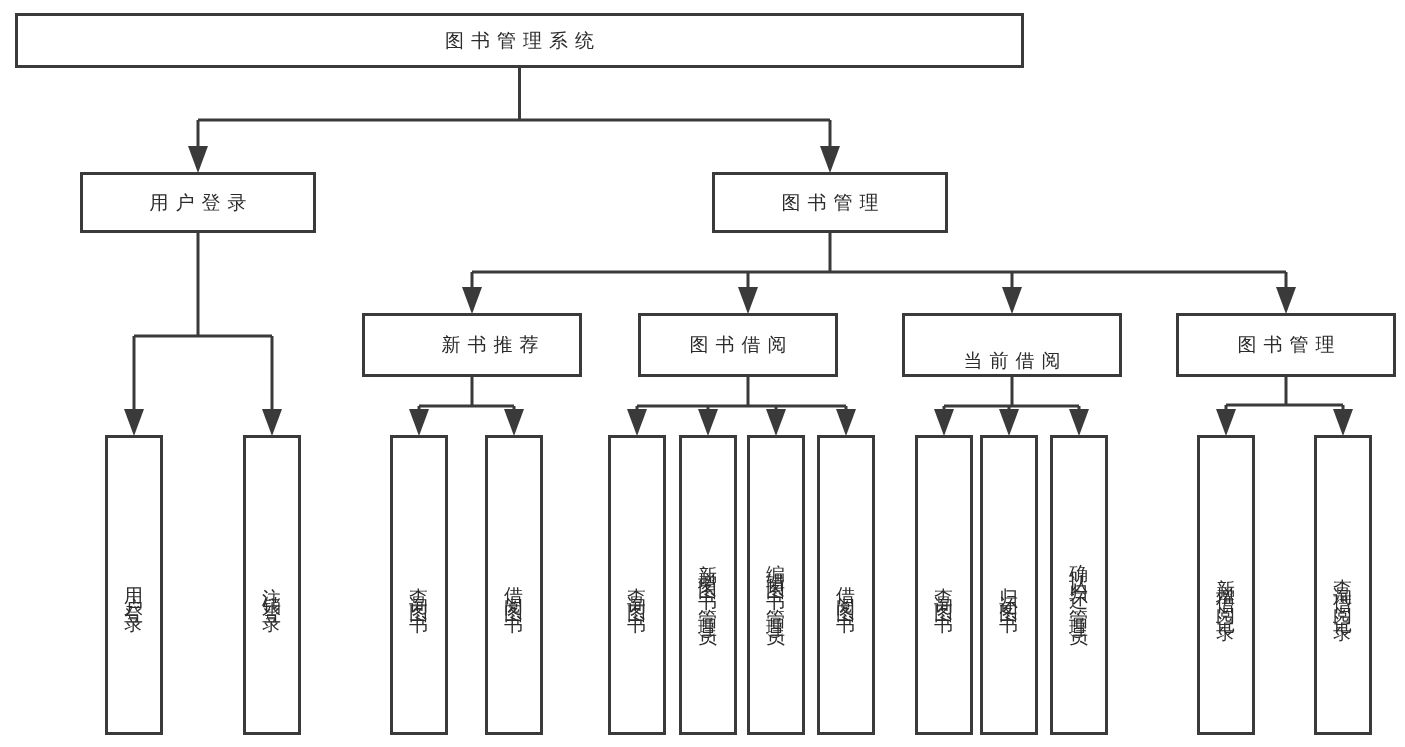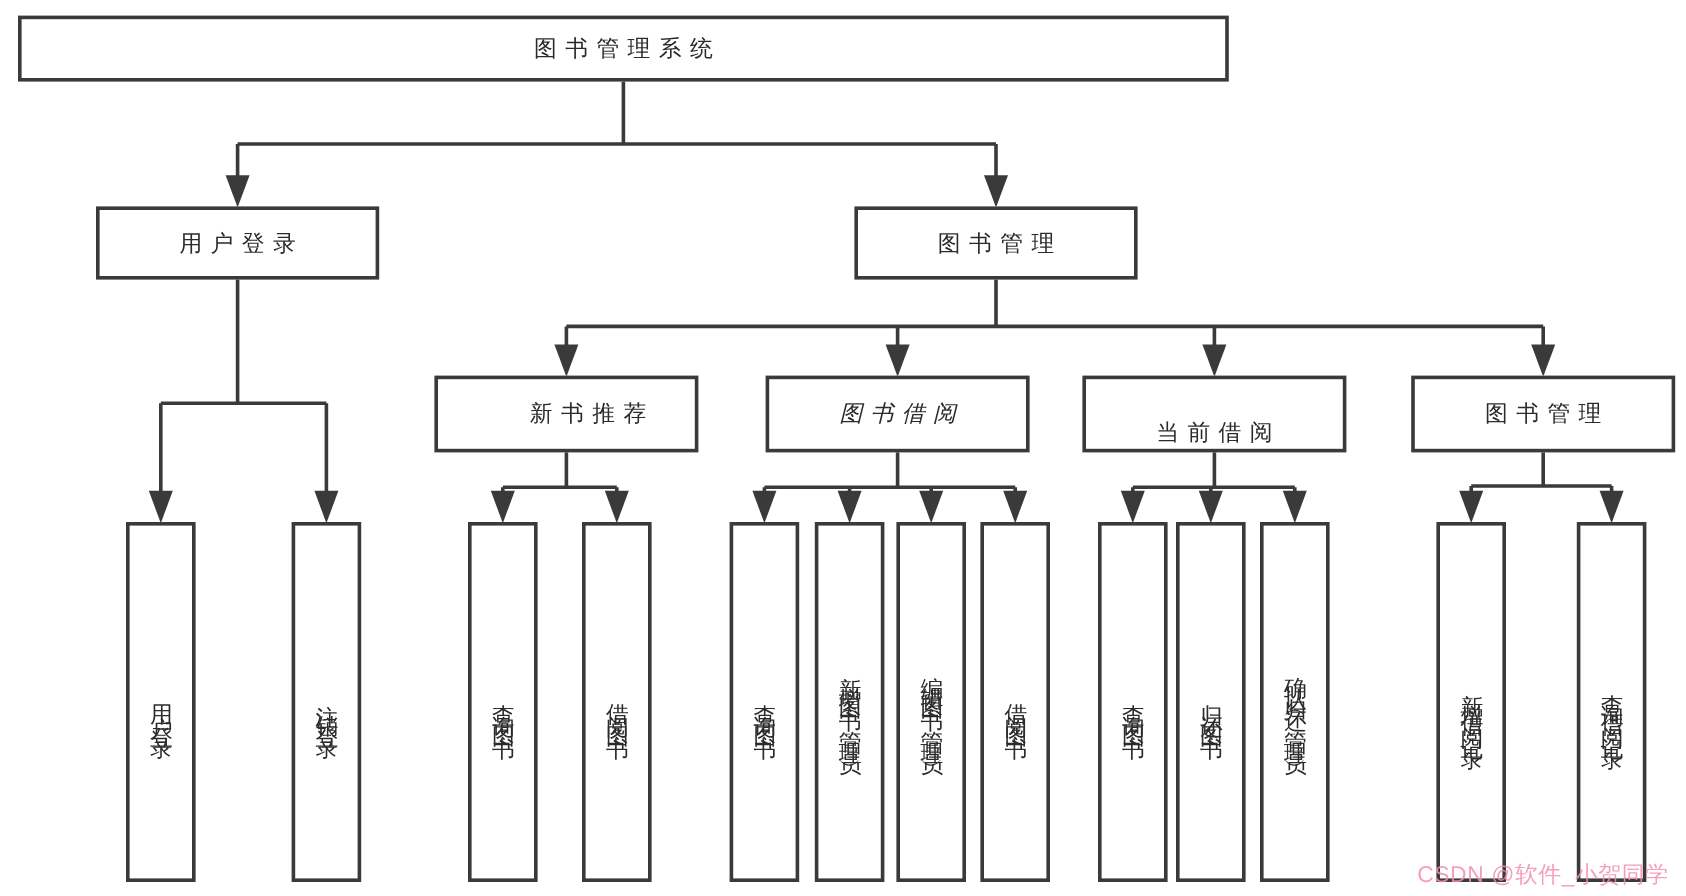--- a/index.html
+++ b/index.html
@@ -105,21 +105,21 @@
       </div>
       <div class="node h" style="left: 80px; top: 172px; width: 236px; height: 61px;">
         <span class="lbl">用户登录</span>
       </div>
       <div class="node h" style="left: 712px; top: 172px; width: 236px; height: 61px;">
         <span class="lbl">图书管理</span>
       </div>
       <div class="node h" style="left: 362px; top: 313px; width: 220px; height: 64px; padding-left: 36px;">
         <span class="lbl">新书推荐</span>
       </div>
-      <div class="node h" style="left: 638px; top: 313px; width: 220px; height: 64px; font-style: italic;">
+      <div class="node h" style="left: 638px; top: 313px; width: 200px; height: 64px;">
         <span class="lbl">图书借阅</span>
       </div>
       <div class="node h" style="left: 902px; top: 313px; width: 220px; height: 64px; align-items: flex-end;">
         <span class="lbl">当前借阅</span>
       </div>
       <div class="node h" style="left: 1176px; top: 313px; width: 220px; height: 64px;">
         <span class="lbl">图书管理</span>
       </div>
       <div class="node v" style="left: 105px; top: 435px; width: 58px; height: 300px;">
         <span class="lbl">用户登录</span>
@@ -154,14 +154,13 @@
       <div class="node v" style="left: 1050px; top: 435px; width: 58px; height: 300px;">
         <span class="lbl">确认归还（管理员）</span>
       </div>
       <div class="node v" style="left: 1197px; top: 435px; width: 58px; height: 300px;">
         <span class="lbl">新增借阅记录</span>
       </div>
       <div class="node v" style="left: 1314px; top: 435px; width: 58px; height: 300px;">
         <span class="lbl">查询借阅记录</span>
       </div>
     </div>
-  <div class="watermark" style="color: rgb(244, 143, 177);">CSDN @软件_小贺同学</div>
 </div>
 
 </body></html>

